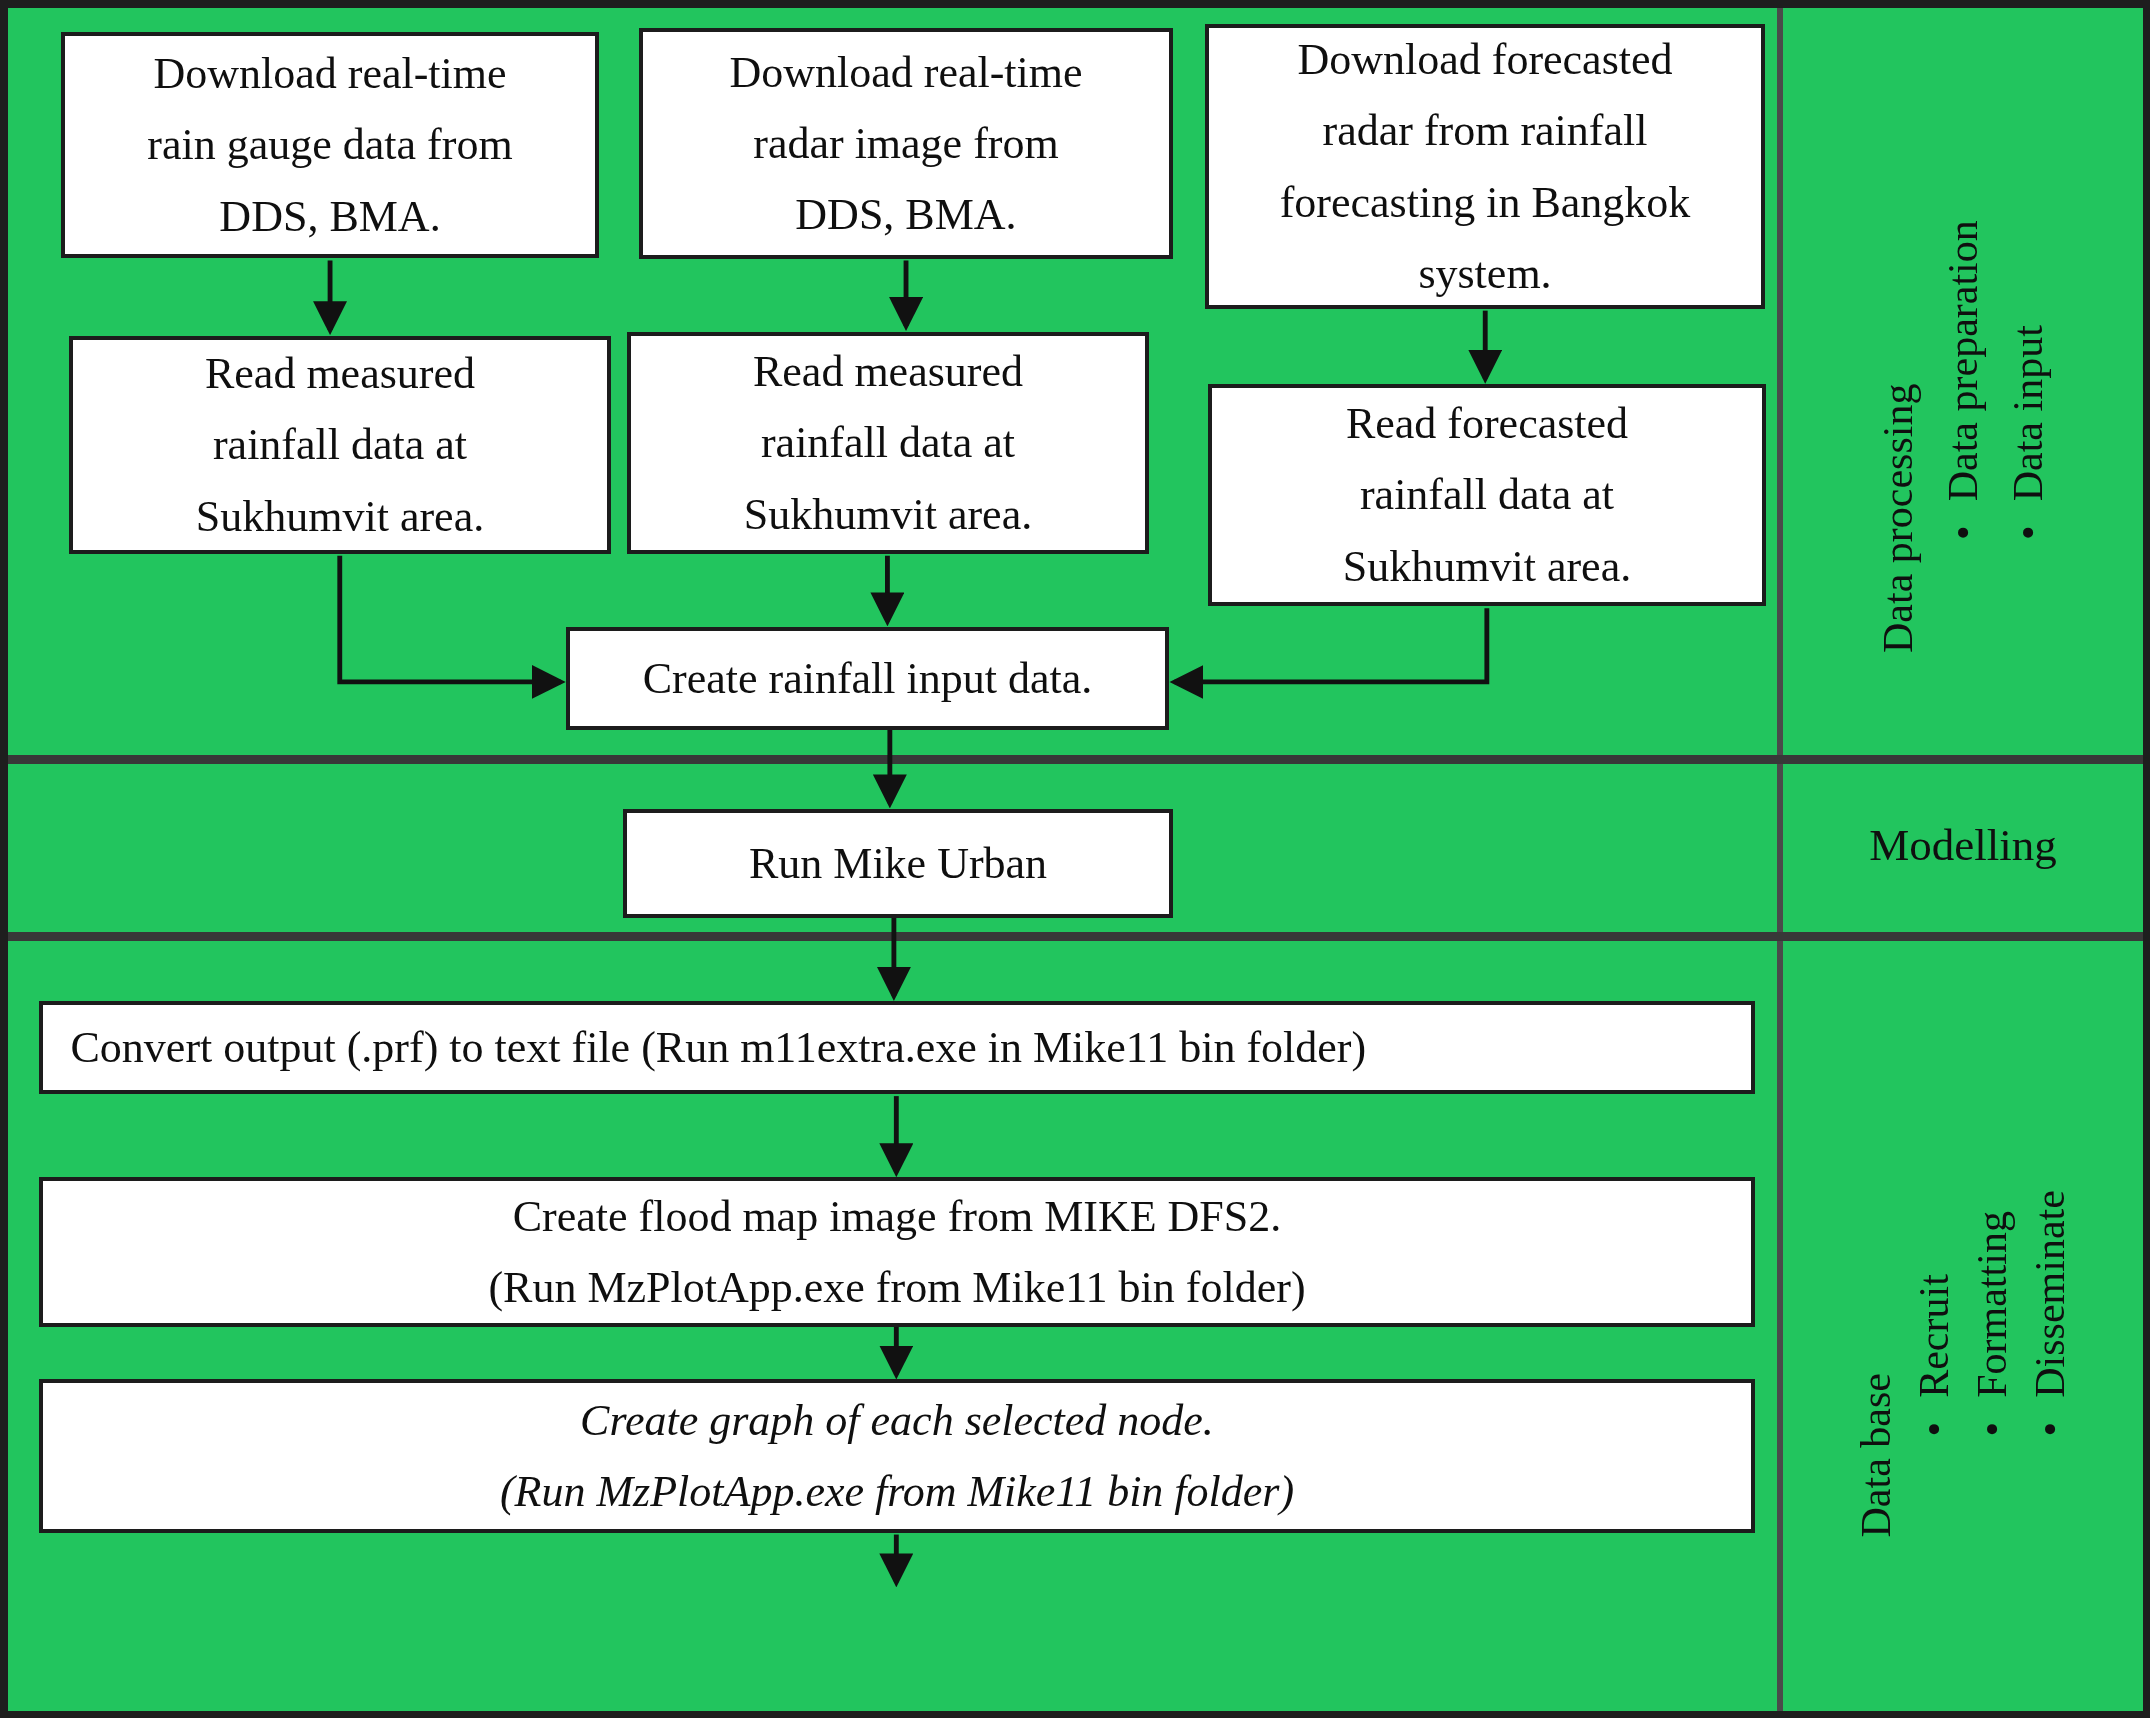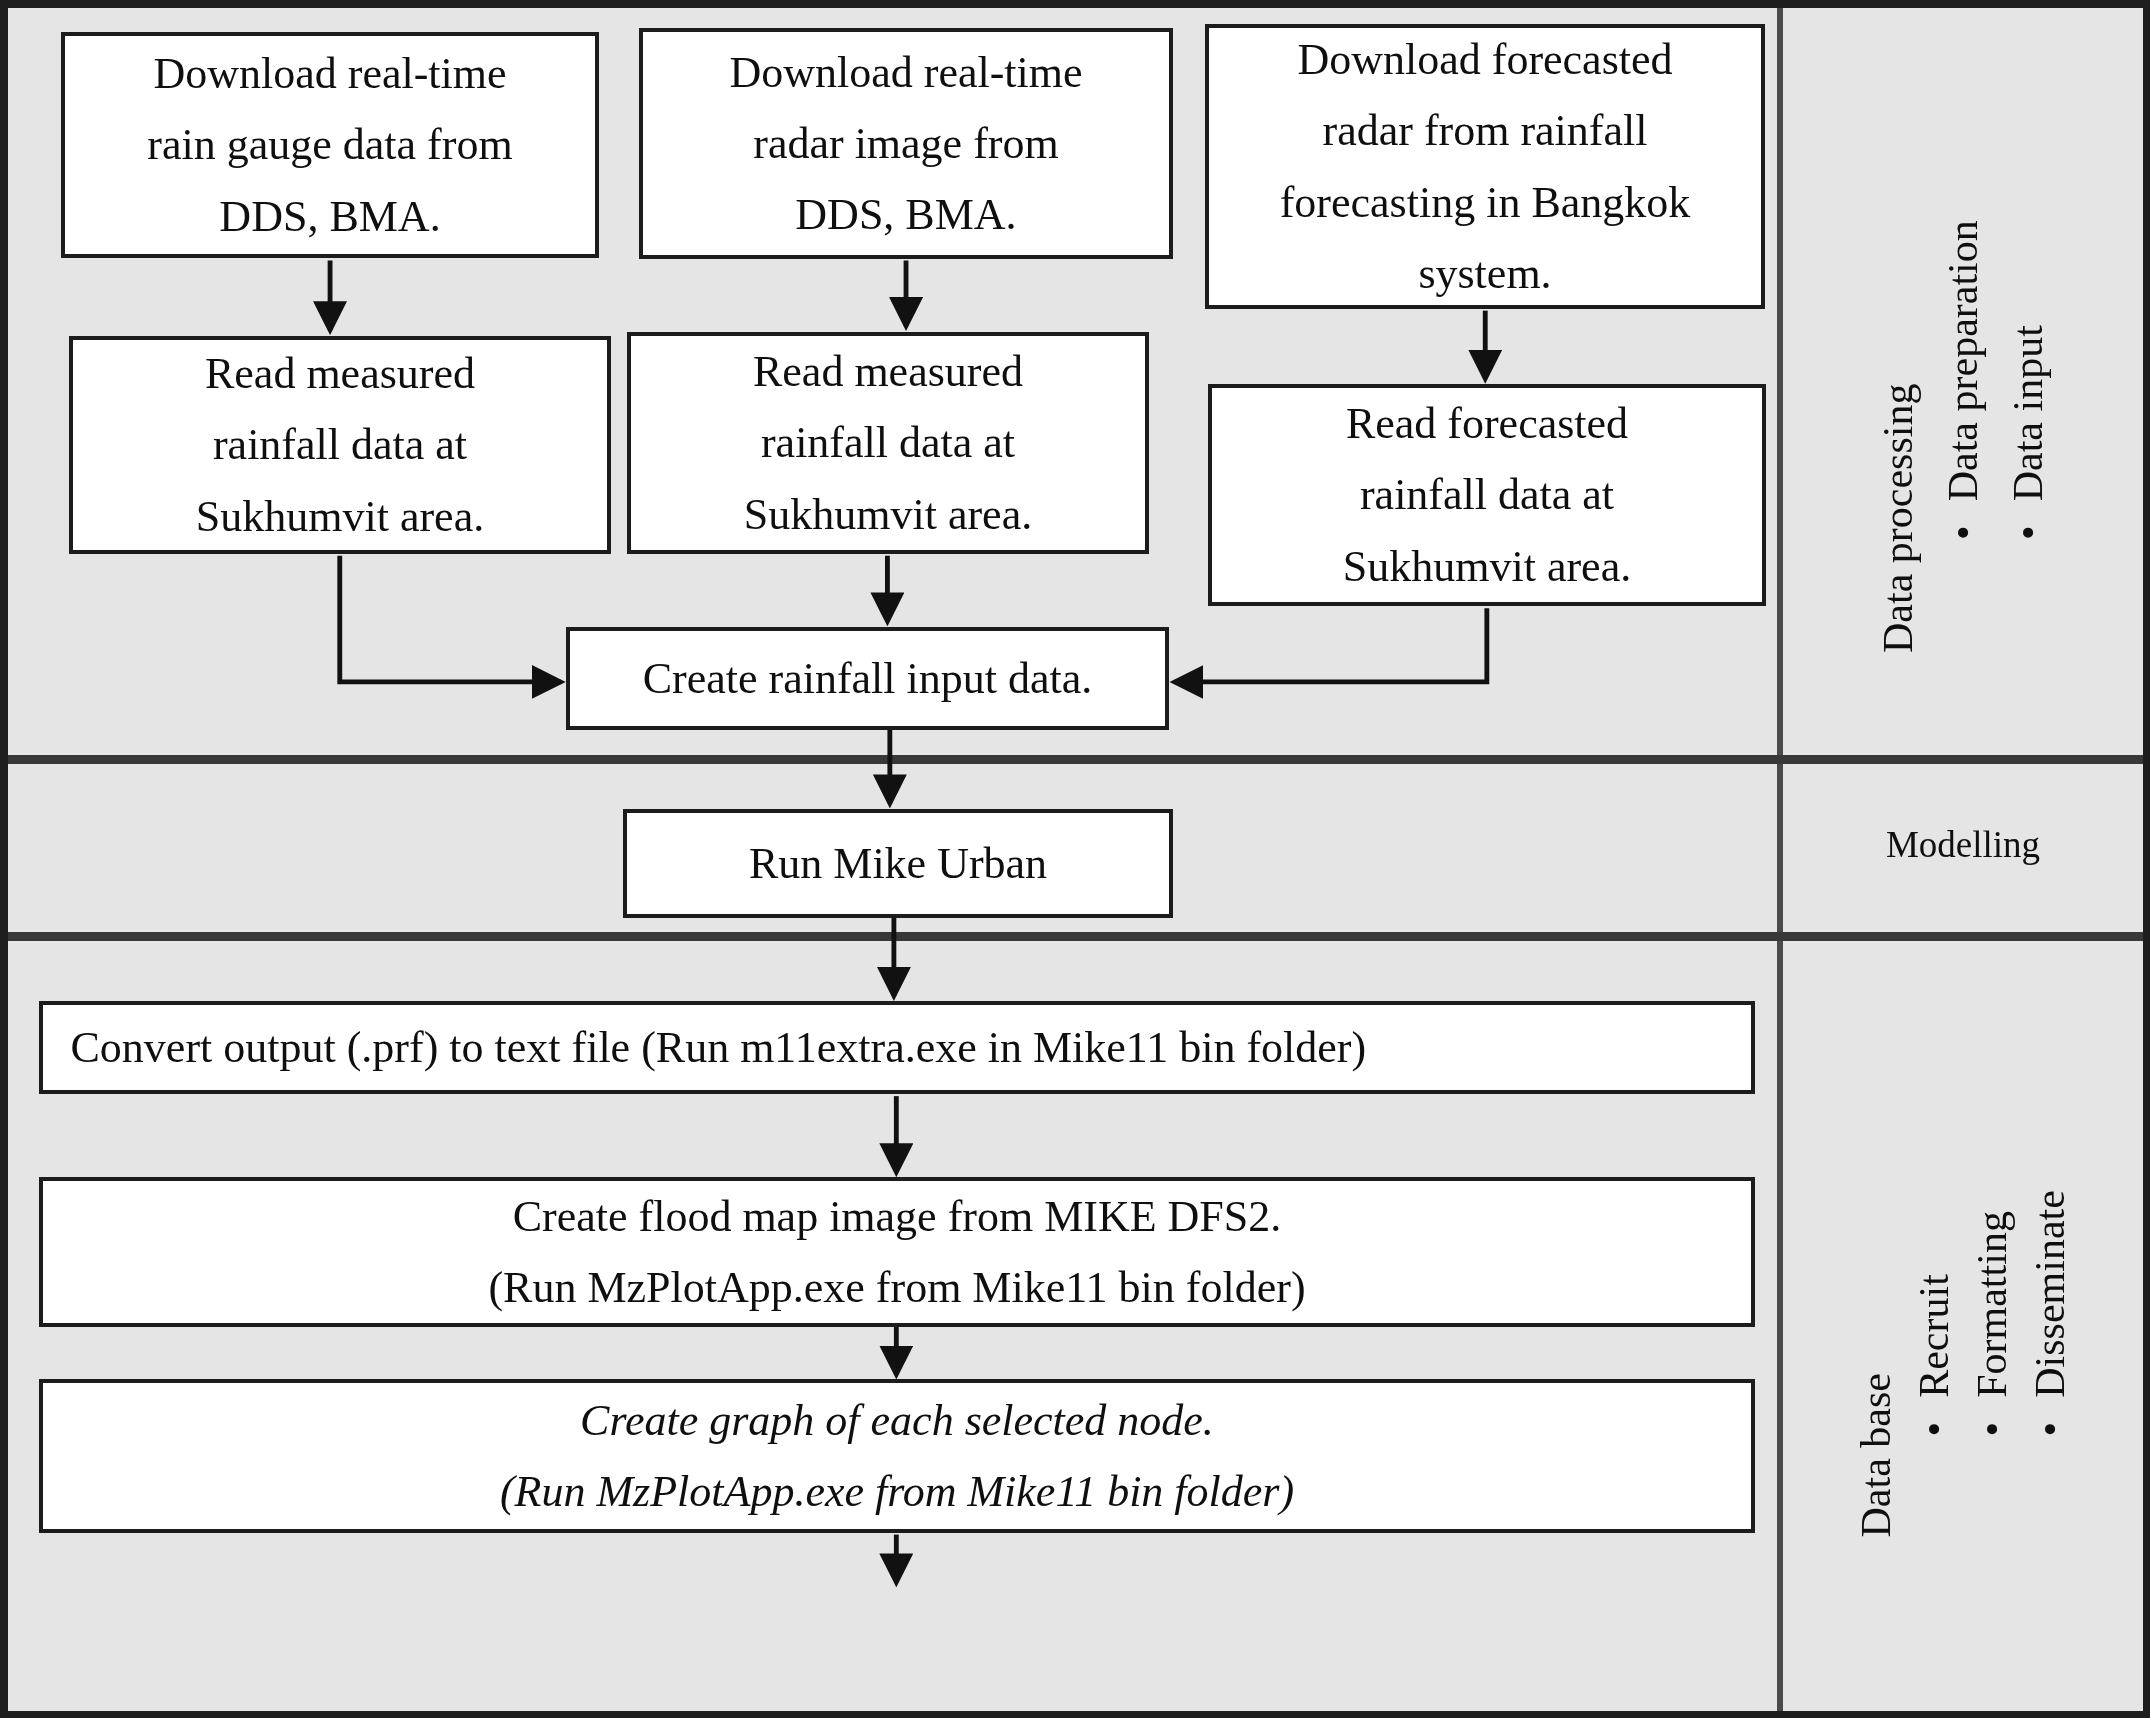--- a/index.html
+++ b/index.html
@@ -1,20 +1,20 @@
 <!DOCTYPE html>
 <html style="font-size:13px"><head>
 <meta charset="utf-8">
 <style>
   html, body { margin: 0; padding: 0; background: #ffffff; }
   .stage {
     position: relative;
     width: 2151px;
     height: 1719px;
-    background: #e5e5e5;
+    background: #22c55e;
     font-family: "Liberation Serif", "DejaVu Serif", serif;
     color: #0f0f0f;
     overflow: hidden;
   }
   .frame {
     position: absolute;
     inset: 0;
     border: 8px solid #1e1e1e;
     pointer-events: none;
     z-index: 6;
@@ -68,21 +68,21 @@
     font-size: 42px;
     line-height: 65px;
     white-space: nowrap;
   }
   .vline-sm { line-height: 58px; }
   .indent-head  { padding-left: 77px; }
   .indent-item  { padding-left: 190px; }
   .indent-head2 { padding-left: 142px; }
   .indent-item2 { padding-left: 243px; }
   .bullet { margin-right: 24px; }
-  .modelling-label { font-size: 37px; }
+  .modelling-label { font-size: 45px; }
 </style>
 </head>
 <body>
 
 <div class="stage">
 
   <svg class="wires" width="2151" height="1719" viewBox="0 0 2659 2125">
     <defs>
       <marker id="arrow" viewBox="0 0 10 10" refX="8.5" refY="5" markerWidth="7" markerHeight="7" orient="auto-start-reverse">
         <path d="M0,0 L10,5 L0,10 z" fill="#111111"></path>

